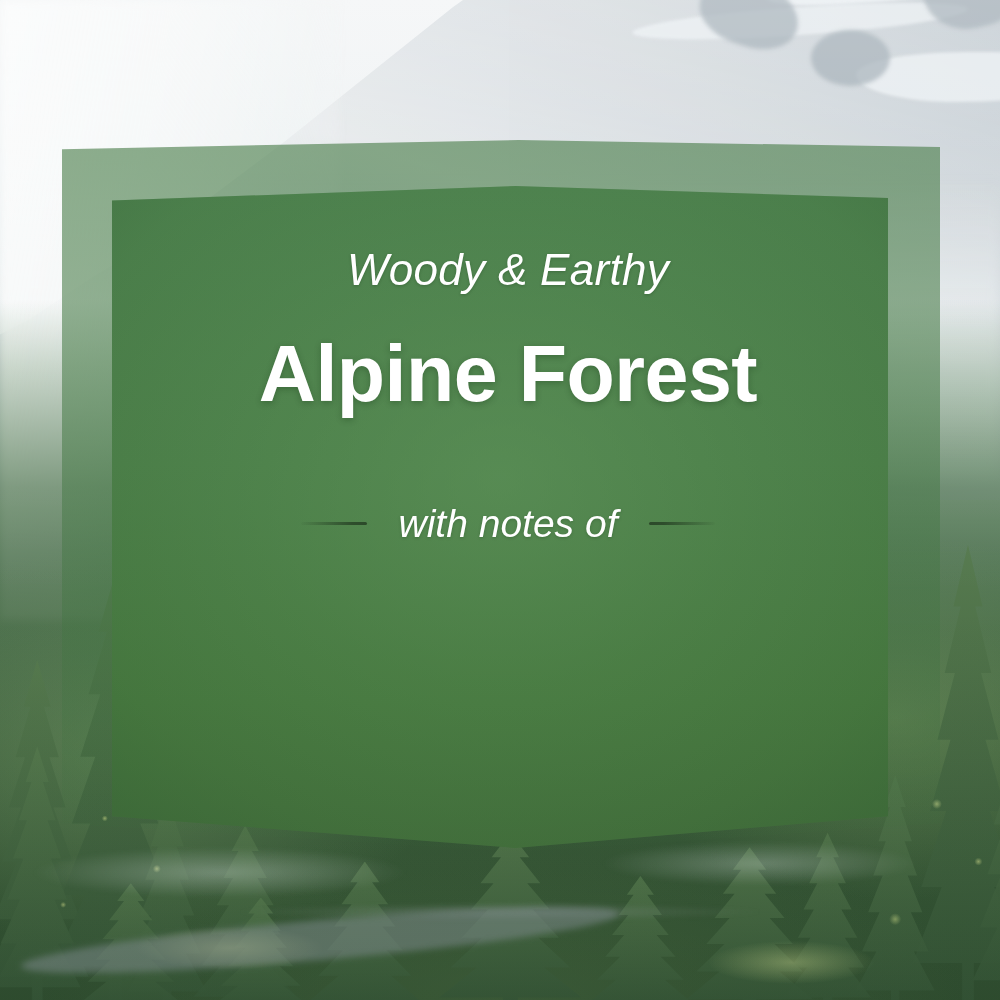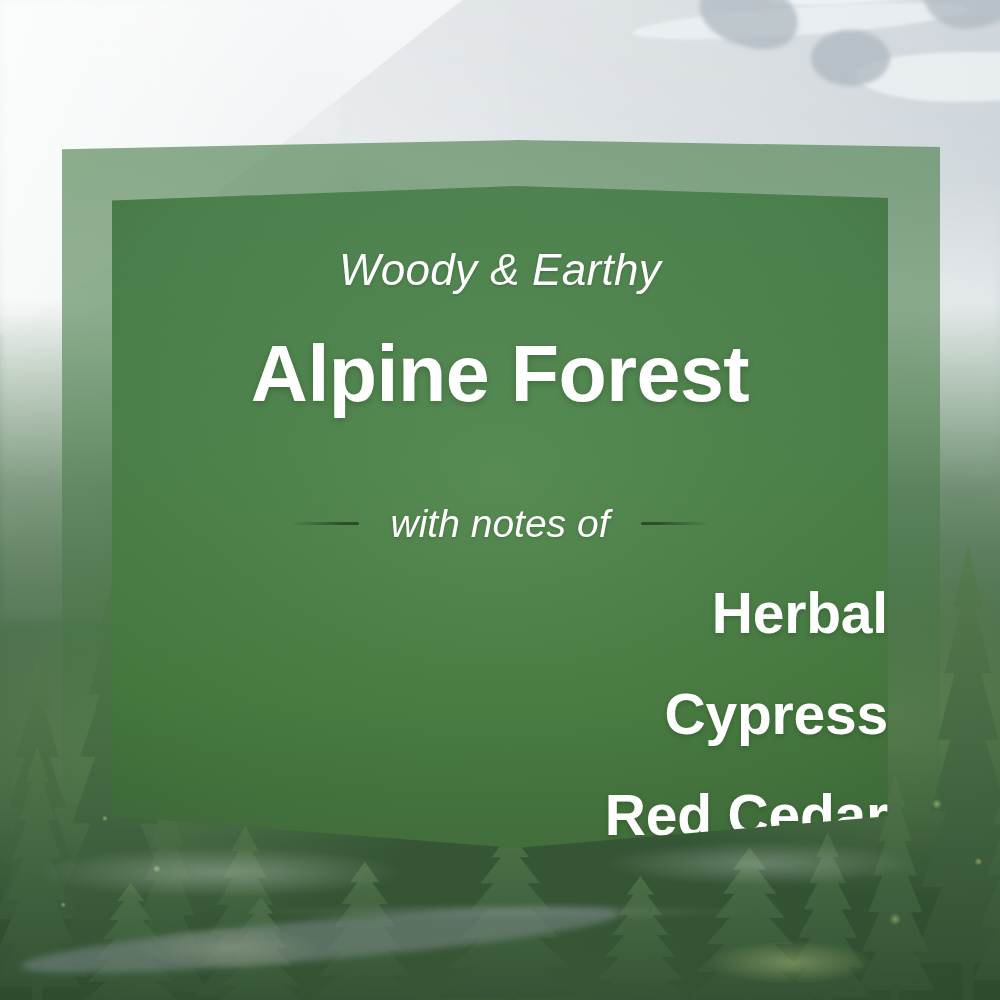--- a/index.html
+++ b/index.html
@@ -254,29 +254,29 @@
       100% 95.2%,
       52% 100%,
       0% 95.2%
     );
     box-shadow: 0 6px 26px rgba(20,44,20,0.28);
   }
 
   
   .panel-content {
     position: absolute;
-    left: 0;
+    left: 8px;
     top: 0;
     width: 100%;
     height: 100%;
     display: flex;
     flex-direction: column;
     align-items: center;
     color: #ffffff;
-    text-align: right;
+    text-align: left;
   }
 
   
   .eyebrow {
     margin-top: 62px;
     font-size: 44px;
     font-style: italic;
     font-weight: 400;
     letter-spacing: 0.3px;
     line-height: 1;
@@ -392,22 +392,17 @@
       <div class="eyebrow">Woody &amp; Earthy</div>
 
       <h1 class="title">Alpine Forest</h1>
 
       <div class="notes-head">
         <span class="rule rule-left"></span>
         <span class="notes-label">with notes of</span>
         <span class="rule rule-right"></span>
       </div>
 
-      <ul class="notes-list">
-        <li class="note-item">Herbal</li>
-        <li class="note-item">Cypress</li>
-        <li class="note-item">Red Cedar</li>
-      </ul>
 
     </div>
   </div>
 
 </div>
 
 </body></html>

